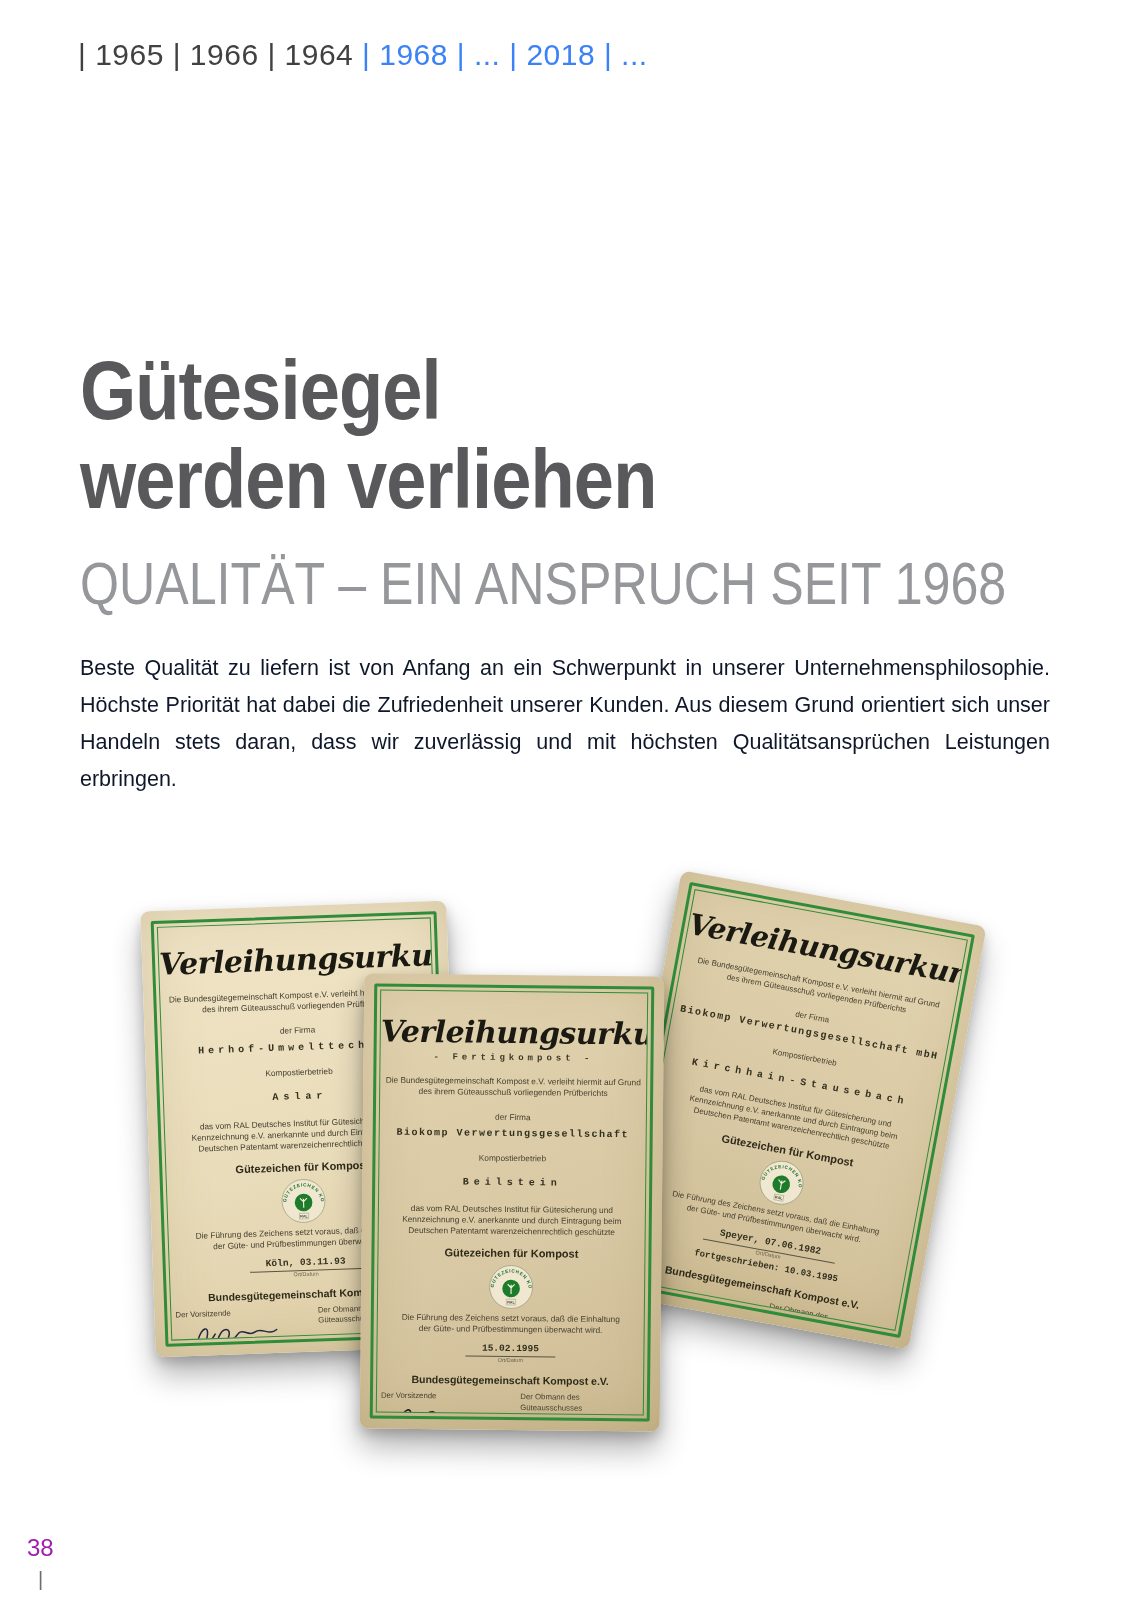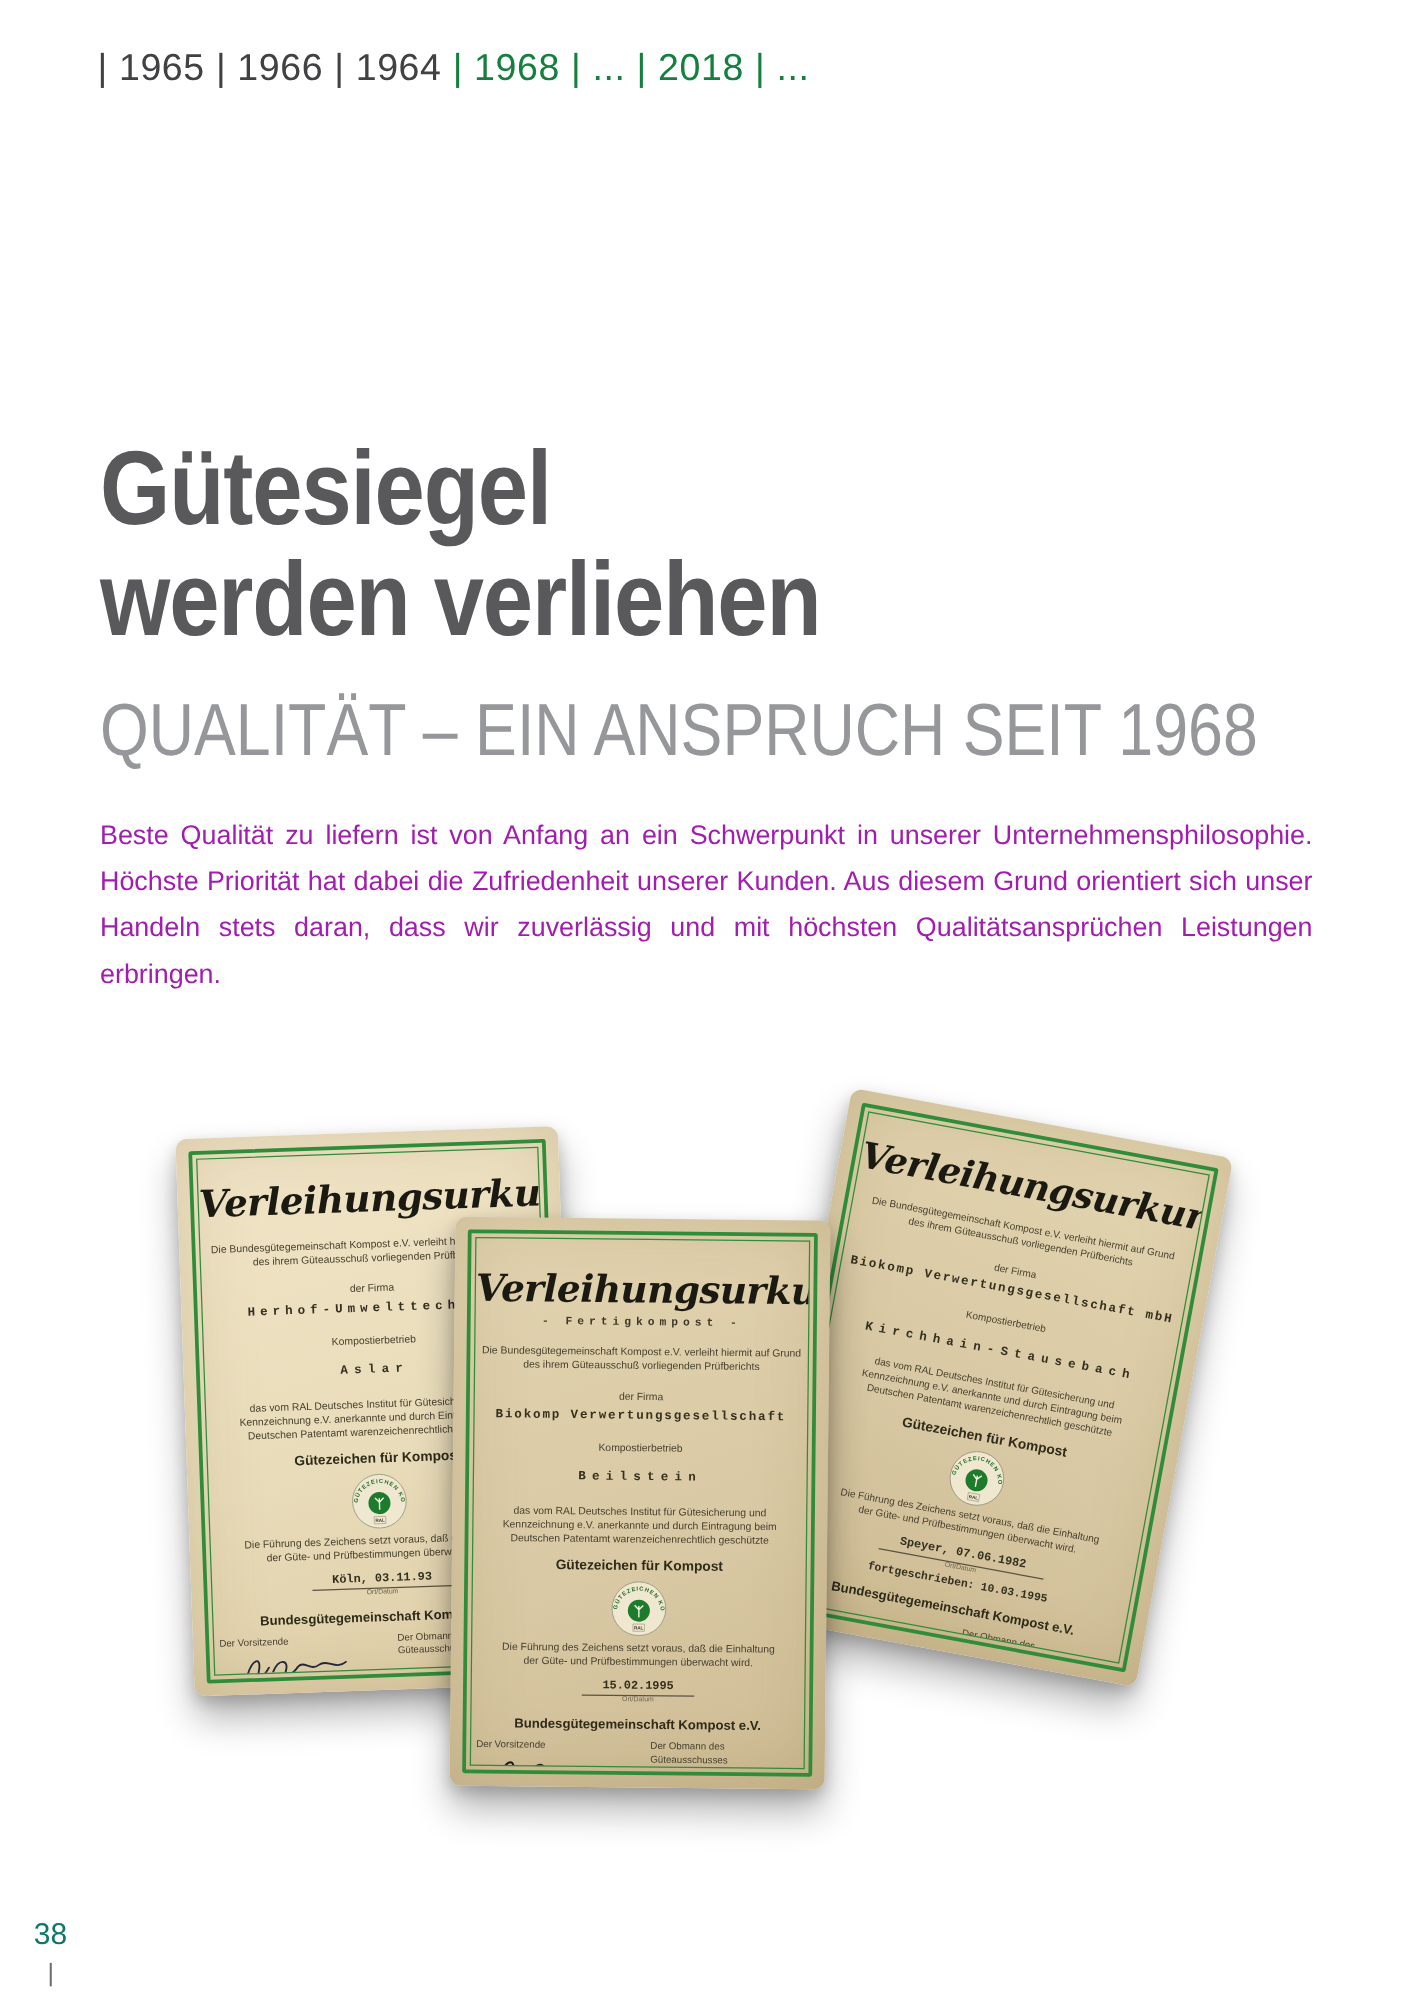--- a/index.html
+++ b/index.html
@@ -2,37 +2,37 @@
 <html><head>
 <meta charset="utf-8">
 <style>
   html,body{margin:0;padding:0;background:#ffffff;}
   body{width:1132px;height:1600px;position:relative;overflow:hidden;
        font-family:"Liberation Sans",sans-serif;}
 
   
   .timeline{position:absolute;left:78px;top:38px;font-size:30px;font-weight:400;
             color:#414042;letter-spacing:.5px;white-space:pre;}
-  .timeline .red{color:#15803d;}
+  .timeline .red{color:#3b82f6;}
 
   
   .h1{position:absolute;left:80px;top:346px;font-size:84px;font-weight:700;
       color:#59595b;line-height:1.06;letter-spacing:-1px;
       transform:scaleX(.86);transform-origin:left top;}
   .h1 span{display:block;}
   .subheading{position:absolute;left:80px;top:550px;font-size:59px;font-weight:400;
       color:#96979a;white-space:nowrap;letter-spacing:0;
       transform:scaleX(.85);transform-origin:left top;}
 
   
   .paragraph{position:absolute;left:80px;top:650px;width:970px;font-size:21.5px;
-      line-height:1.72;color:#a21caf;text-align:justify;}
-
-  
-  .page-num{position:absolute;left:27px;top:1534px;font-size:24px;color:#0f766e;}
+      line-height:1.72;color:#0f172a;text-align:justify;}
+
+  
+  .page-num{position:absolute;left:27px;top:1534px;font-size:24px;color:#a21caf;}
   .page-tick{position:absolute;left:38px;top:1568px;font-size:20px;color:#6d6e71;}
 
   
   .cert{position:absolute;border-radius:9px;
         box-shadow:0 18px 30px rgba(0,0,0,.30),0 5px 12px rgba(0,0,0,.18),
                    inset 0 0 60px rgba(125,98,50,.22);}
   .cert--left{left:148px;top:906px;width:306px;height:446px;z-index:1;
         transform:rotate(-2deg);
         background:linear-gradient(165deg,#f1e5c8,#e9dcba 55%,#ddcda6);}
   .cert--mid{left:362px;top:975px;width:300px;height:455px;z-index:3;

